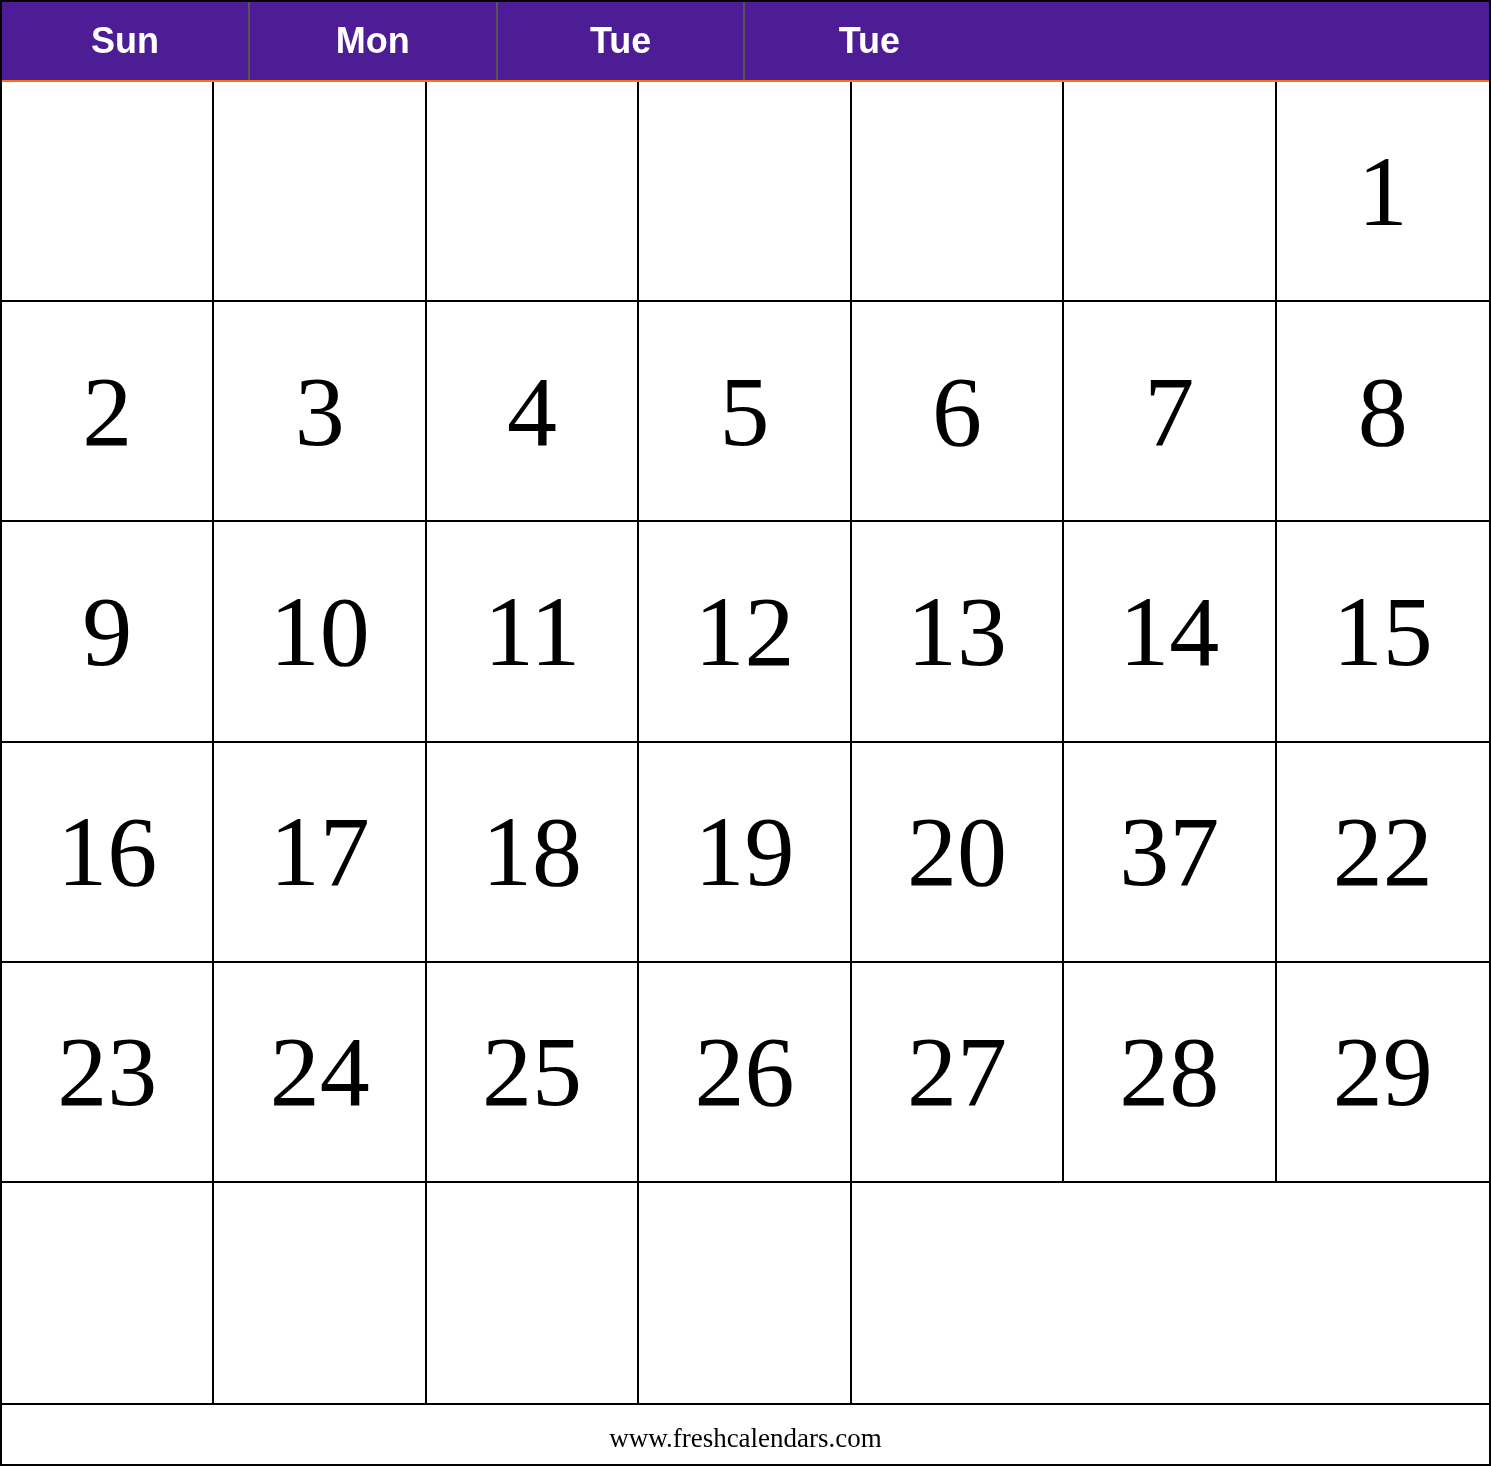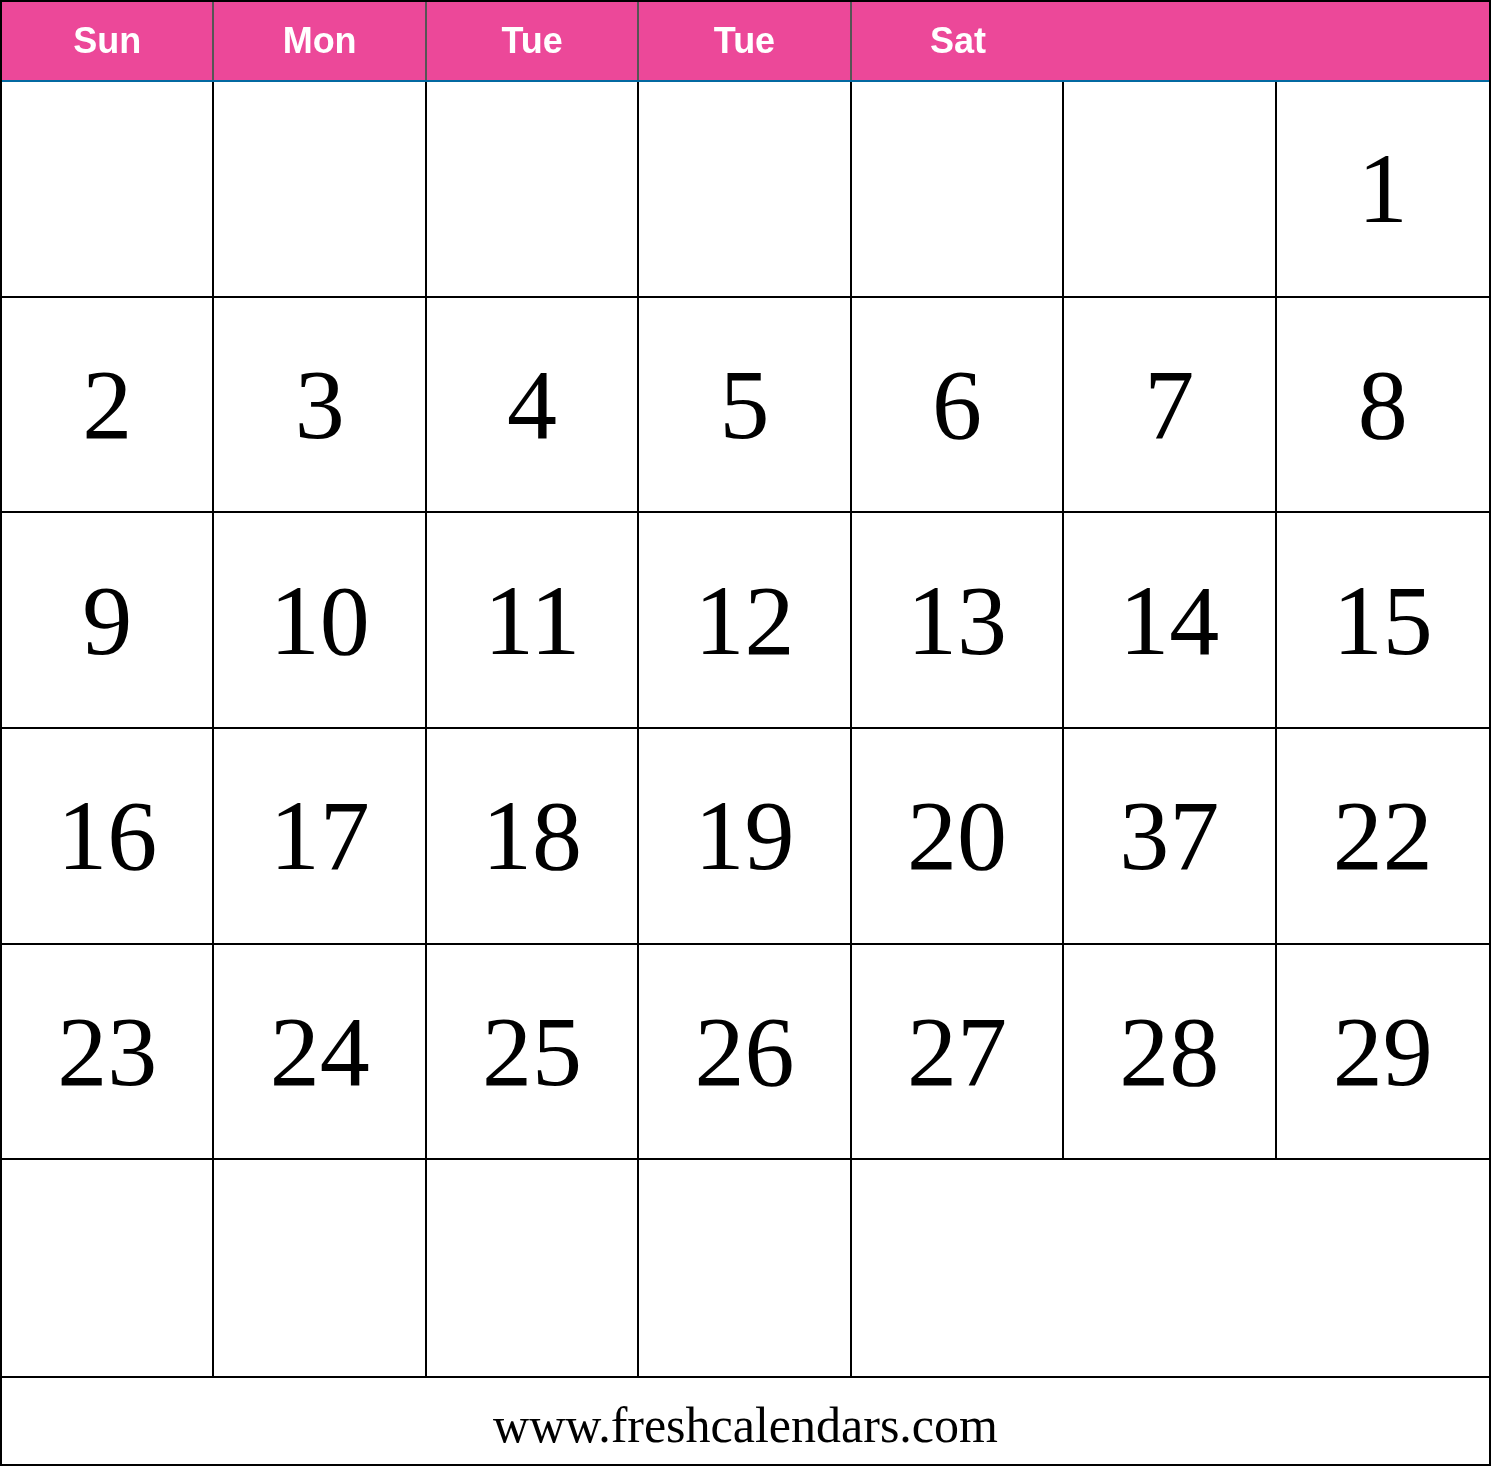--- a/index.html
+++ b/index.html
@@ -22,23 +22,23 @@
     .calendar-wrapper {
       width: 1491px;
       height: 1466px;
       display: flex;
       flex-direction: column;
       border: 2px solid #000;
     }
 
     .calendar-header {
       display: grid;
-      grid-template-columns: repeat(7, 1fr);
-      background: #ec4899;
-      border-bottom: 2px solid #0369a1;
+      grid-template-columns: repeat(6, 1fr);
+      background: #4c1d95;
+      border-bottom: 2px solid #f97316;
     }
 
     .header-cell {
       color: #ffffff;
       font-size: 36px;
       font-weight: bold;
       text-align: center;
       padding: 18px 0;
       border-right: 2px solid #555;
       font-family: Arial, Helvetica, sans-serif;
@@ -84,35 +84,34 @@
     }
 
     .footer {
       background: #ffffff;
       text-align: center;
       padding: 18px 0 10px 0;
       border-top: 2px solid #000;
     }
 
     .footer-text {
-      font-size: 50px;
+      font-size: 27px;
       font-family: Georgia, 'Times New Roman', serif;
       color: #000000;
     }
   </style>
 </head>
 <body>
 
 <div class="calendar-wrapper">
   <div class="calendar-header">
   <div class="header-cell">Sun</div>
       <div class="header-cell">Mon</div>
       <div class="header-cell">Tue</div>
       <div class="header-cell">Tue</div>
-      <div class="header-cell">Sat</div>
     </div>
   <div class="calendar-body">
   <div class="calendar-week">
         <div class="calendar-cell"></div>
         <div class="calendar-cell"></div>
         <div class="calendar-cell"></div>
         <div class="calendar-cell"></div>
         <div class="calendar-cell"></div>
         <div class="calendar-cell"></div>
         <div class="calendar-cell">

